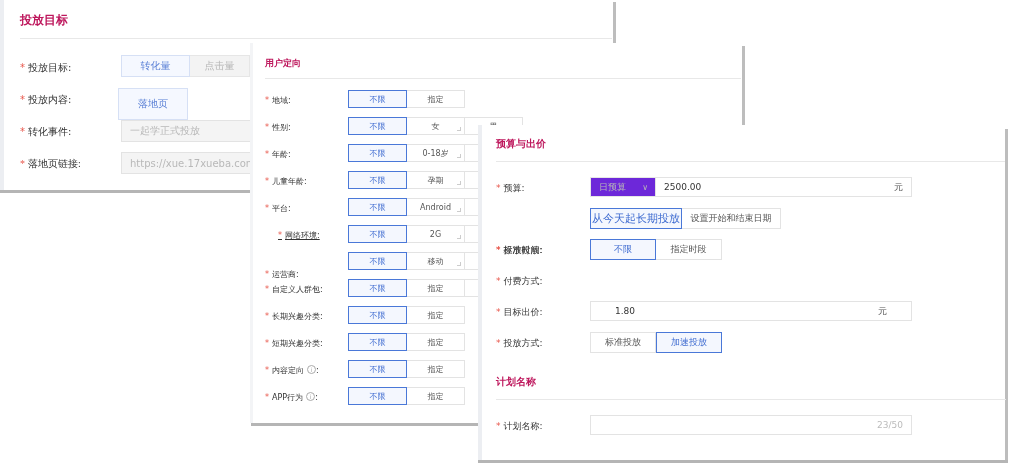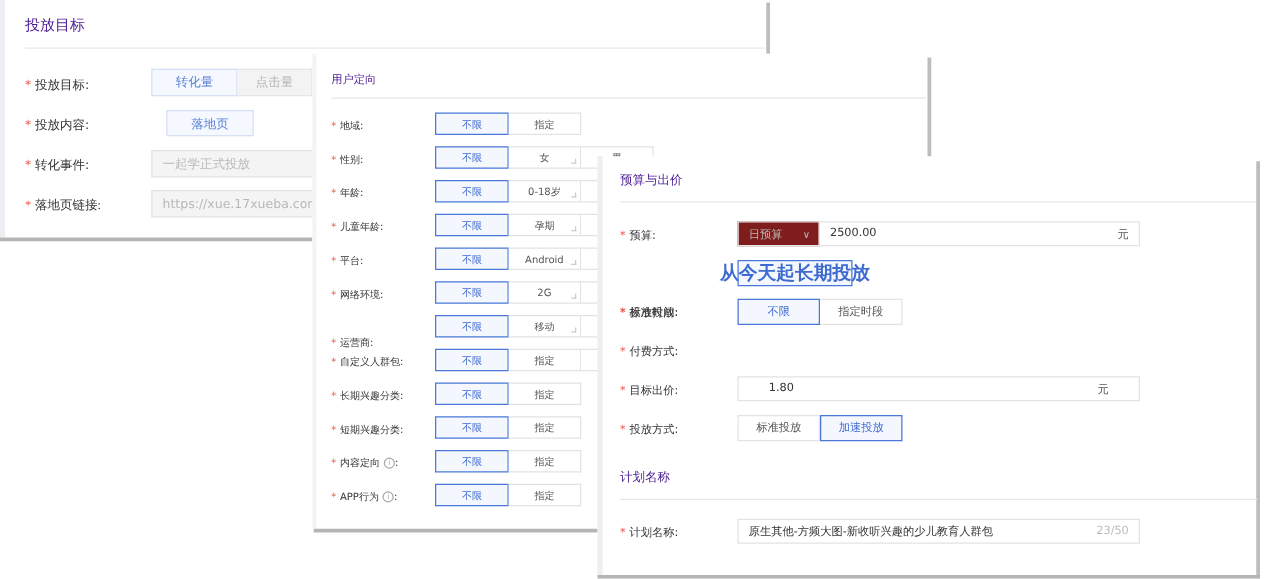--- a/index.html
+++ b/index.html
@@ -1,20 +1,20 @@
 <!DOCTYPE html>
 <html><head>
 <meta charset="utf-8">
 <style>
   * { box-sizing: border-box; margin: 0; padding: 0; }
   html, body { width: 1011px; height: 463px; background: #ffffff; overflow: hidden; }
   body { position: relative; font-family: "DejaVu Sans", "Liberation Sans", sans-serif; color: #333; }
 
   .panel { position: absolute; background: #fff; }
-  .panel .title { position: absolute; font-weight: normal; color: #4c1d95; }
+  .panel .title { position: absolute; font-weight: bold; color: #be185d; }
   .panel .divider { position: absolute; height: 1px; background: #e8e8e8; }
   .shadow-r { position: absolute; width: 3px; background: #bdbdbd; }
   .shadow-b { position: absolute; height: 3px; background: #b5b5b5; }
   .shadow-l { position: absolute; width: 4px; background: #eceef2; }
   .label { position: absolute; white-space: nowrap; color: #333; }
   .req { color: #e8564b; margin-right: 3px; }
 
   .seg { position: absolute; display: flex; }
   .seg .opt {
     display: flex; align-items: center; justify-content: center;
@@ -26,41 +26,41 @@
   .seg .opt.sel + .opt { border-left: none; }
   .seg .opt.dis { background: #f3f3f3; color: #b5b5b5; border-color: #e6e6e6; }
   .seg .opt.soft { border-color: #d6e0f5; background: #f5f8ff; color: #5b80d6; }
   .seg .opt .corner { position: absolute; right: 3px; bottom: 3px; width: 4px; height: 4px;
     border-right: 1px solid #ccc; border-bottom: 1px solid #ccc; }
 
   .input { position: absolute; border: 1px solid #e3e3e3; background: #fff; display: flex; align-items: center; color: #333; }
   .input.dis { background: #f4f4f4; color: #b8b8b8; }
   .input .suffix { margin-left: auto; color: #555; }
   .input .counter { margin-left: auto; color: #bbb; text-align: center; }
-  .select-box { position: absolute; border: 1px solid #e6e6e6; background: #7f1d1d; color: #b8b8b8; display: flex; align-items: center; }
+  .select-box { position: absolute; border: 1px solid #e6e6e6; background: #6d28d9; color: #b8b8b8; display: flex; align-items: center; }
   .info-icon { display: inline-block; width: 9px; height: 9px; border: 1px solid #aaa; border-radius: 50%;
     font-size: 6px; line-height: 7px; text-align: center; color: #aaa; margin-left: 3px; vertical-align: 1px; }
 </style>
 </head>
 <body>
 
 <div class="panel" style="left:0;top:0;width:614px;height:190px;">
   <div class="shadow-l" style="left:0;top:0;height:190px;"></div>
   <div class="title" style="left:20px;top:12px;font-size:12px;">投放目标</div>
   <div class="divider" style="left:20px;top:38px;width:592px;"></div>
   <div class="shadow-r" style="left:613px;top:2px;height:41px;"></div>
 
   <div class="label" style="left:20px;top:61px;font-size:10px;"><span class="req">*</span><span>投放目标:</span></div>
   <div class="seg" style="left:121px;top:55px;height:22px;">
     <div class="opt soft" style="width:69px;font-size:10px;">转化量</div>
     <div class="opt dis" style="width:60px;font-size:10px;">点击量</div>
   </div>
 
   <div class="label" style="left:20px;top:93px;font-size:10px;"><span class="req">*</span><span>投放内容:</span></div>
-  <div class="seg" style="left:133px;top:88px;height:21px;">
+  <div class="seg" style="left:118px;top:88px;height:32px;">
     <div class="opt soft" style="width:70px;font-size:10px;">落地页</div>
   </div>
 
   <div class="label" style="left:20px;top:125px;font-size:10px;"><span class="req">*</span><span>转化事件:</span></div>
   <div class="input dis" style="left:121px;top:120px;width:130px;height:22px;padding-left:8px;font-size:10px;">
       <span>一起学正式投放</span>
     </div>
 
   <div class="label" style="left:20px;top:157px;font-size:10px;font-family:Liberation Serif, serif;"><span class="req">*</span><span>落地页链接:</span></div>
   <div class="input dis" style="left:121px;top:152px;width:130px;height:22px;padding-left:8px;font-size:10px;overflow:hidden;white-space:nowrap;">
@@ -116,21 +116,21 @@
   <div class="label" style="left:15px;top:160px;font-size:8px;"><span class="req">*</span><span>平台:</span></div>
   <div class="seg" style="left:98px;top:155px;height:18px;">
     <div class="opt sel" style="width:59px;font-size:8px;">不限</div>
     <div class="opt" style="width:58px;font-size:8px;">
         <span>Android</span>
         <span class="corner"></span>
       </div>
     <div class="opt" style="width:58px;"></div>
   </div>
 
-  <div class="label" style="left:15px;top:187px;font-size:8px;"><span class="req">*</span><span>网络环境:</span></div>
+  <div class="label" style="left:28px;top:187px;font-size:8px;text-decoration:underline;"><span class="req">*</span><span>网络环境:</span></div>
   <div class="seg" style="left:98px;top:182px;height:18px;">
     <div class="opt sel" style="width:59px;font-size:8px;">不限</div>
     <div class="opt" style="width:58px;font-size:8px;">
         <span>2G</span>
         <span class="corner"></span>
       </div>
     <div class="opt" style="width:58px;"></div>
   </div>
 
   <div class="label" style="left:15px;top:226px;font-size:8px;"><span class="req">*</span><span>运营商:</span></div>
@@ -187,21 +187,22 @@
     <span>日预算</span>
     <span style="margin-left:auto;margin-right:7px;font-size:8px;">∨</span>
   </div>
   <div class="input" style="left:177px;top:52px;width:257px;height:20px;padding:0 8px;font-size:9px;">
     <span>2500.00</span>
     <span class="suffix">元</span>
   </div>
 
   <div class="label" style="left:18px;top:88px;font-size:9px;margin-top:31px;"><span class="req">*</span><span>投放时间:</span></div>
   <div class="seg" style="left:112px;top:83px;height:21px;">
-    <div class="opt sel" style="width:92px;font-size:15px;font-weight:bold;">从今天起长期投放</div>
+    <div class="opt sel" style="width:92px;font-size:11px;">从今天起长期投放</div>
+    <div class="opt" style="width:99px;font-size:9px;">设置开始和结束日期</div>
   </div>
 
   <div class="label" style="left:18px;top:119px;font-size:9px;"><span class="req">*</span><span>标准投放:</span></div>
   <div class="seg" style="left:112px;top:114px;height:21px;">
     <div class="opt sel" style="width:66px;font-size:9px;">不限</div>
     <div class="opt" style="width:66px;font-size:9px;">指定时段</div>
   </div>
 
   <div class="label" style="left:18px;top:150px;font-size:9px;"><span class="req">*</span><span>付费方式:</span></div>
 
@@ -215,17 +216,16 @@
   <div class="seg" style="left:112px;top:207px;height:21px;">
     <div class="opt" style="width:66px;font-size:9px;">标准投放</div>
     <div class="opt sel" style="width:66px;font-size:9px;border-left:1px solid #4a78d8;">加速投放</div>
   </div>
 
   <div class="title" style="left:18px;top:250px;font-size:10px;">计划名称</div>
   <div class="divider" style="left:18px;top:274px;width:510px;"></div>
 
   <div class="label" style="left:18px;top:295px;font-size:9px;"><span class="req">*</span><span>计划名称:</span></div>
   <div class="input" style="left:112px;top:290px;width:322px;height:20px;padding:0 8px;font-size:9px;">
-    <span>原生其他-方频大图-新收听兴趣的少儿教育人群包</span>
     <span class="counter">23/50</span>
   </div>
 </div>
 <div class="shadow-b" style="left:478px;top:460px;width:530px;"></div>
 
 </body></html>

